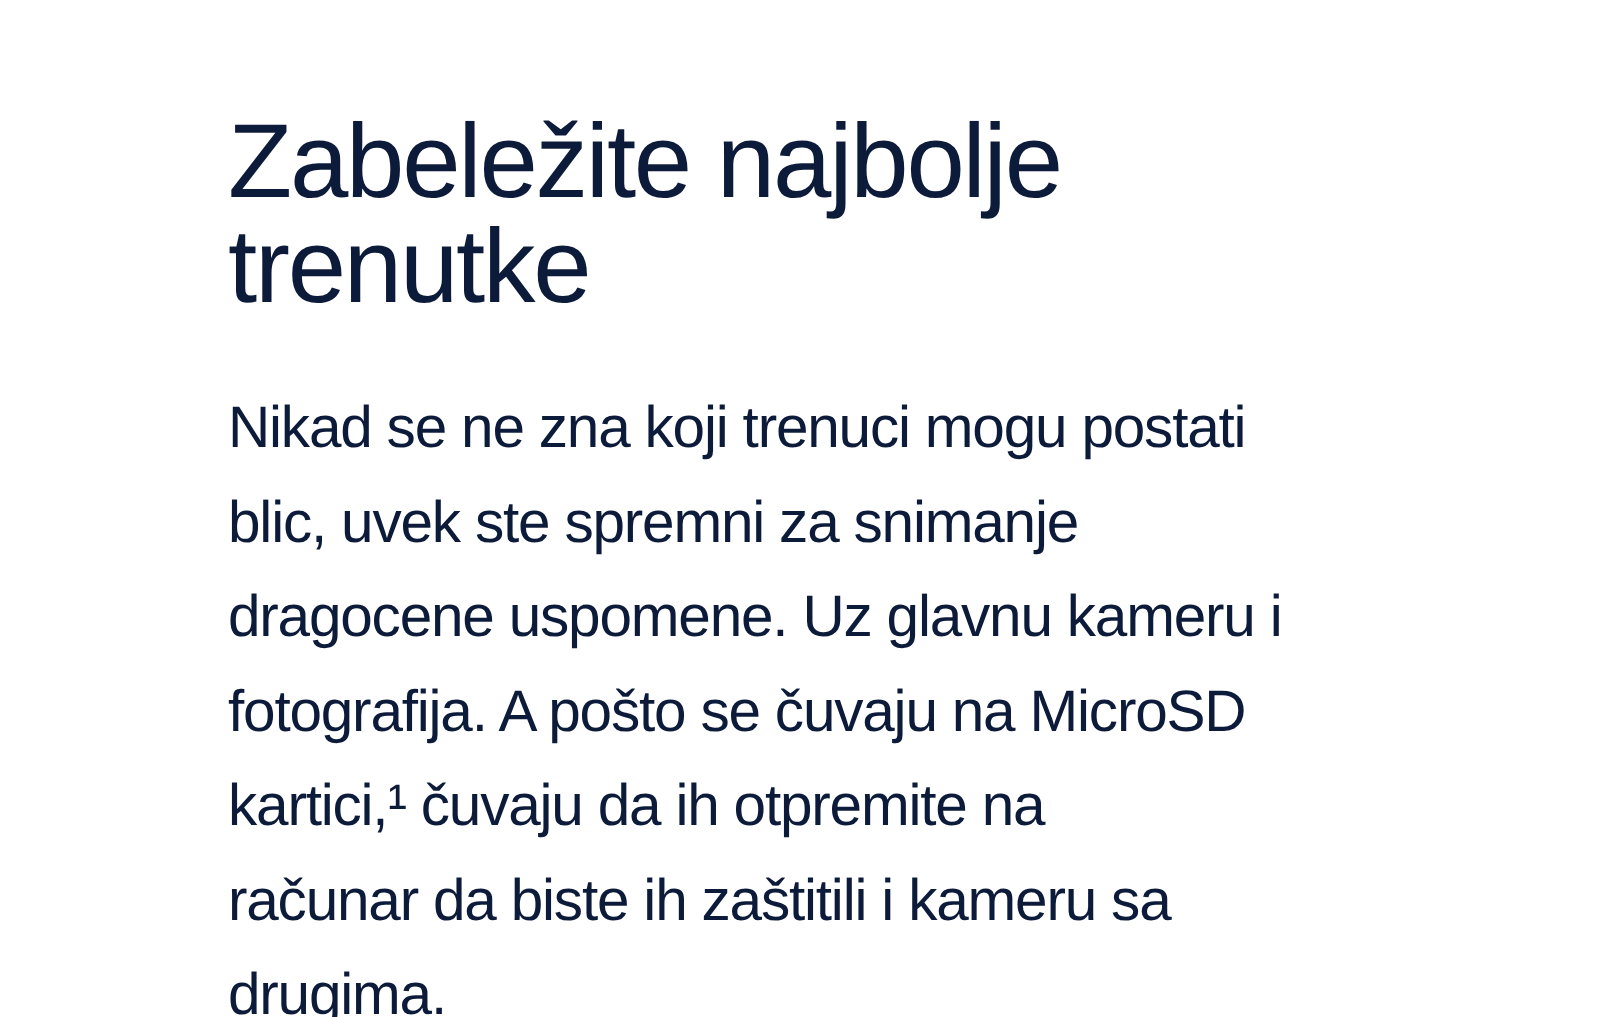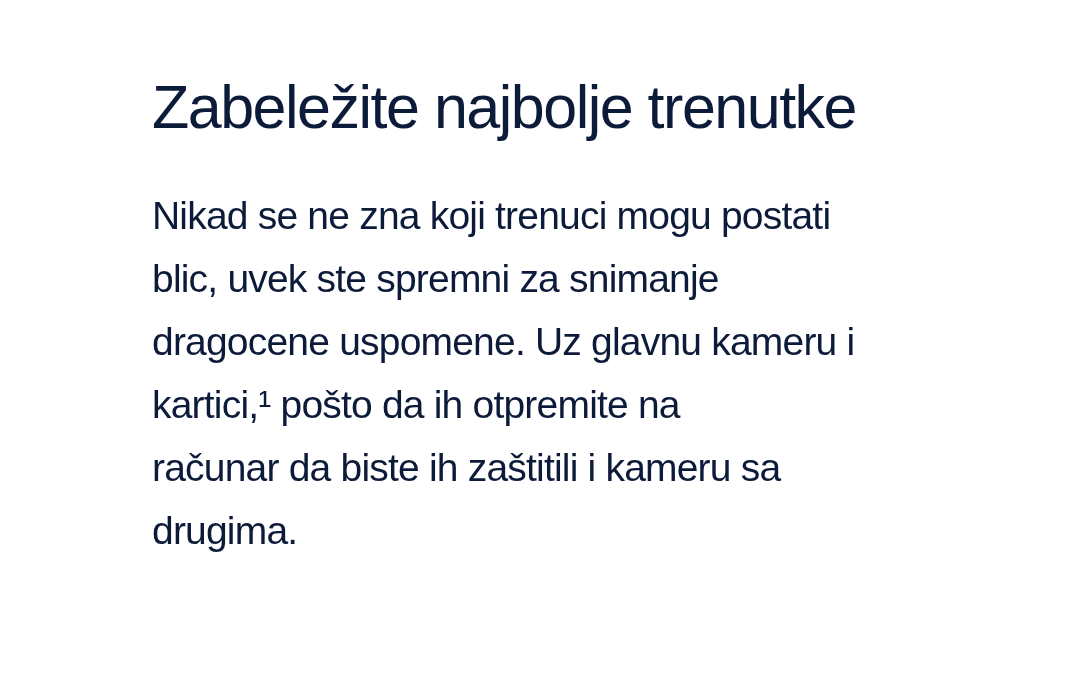--- a/index.html
+++ b/index.html
@@ -16,21 +16,21 @@
     font-family: "Liberation Sans", sans-serif;
   }
   .content-section {
     position: absolute;
     left: 152px;
     top: 72px;
     width: 800px;
   }
   .headline {
     margin: 0 0 42px 0;
-    font-size: 61px;
+    font-size: 70px;
     line-height: 70px;
     font-weight: 400;
     letter-spacing: -1.5px;
     color: #0d1b3a;
   }
   .paragraph {
     font-size: 39px;
     line-height: 63px;
     font-weight: 400;
     letter-spacing: -0.8px;
@@ -42,17 +42,18 @@
 </style>
 </head>
 <body>
 
 <div class="content-section">
   <h1 class="headline">Zabeležite najbolje trenutke</h1>
   <div class="paragraph">
     <div class="line">Nikad se ne zna koji trenuci mogu postati</div>
     <div class="line">blic, uvek ste spremni za snimanje</div>
     <div class="line">dragocene uspomene. Uz glavnu kameru i</div>
-    <div class="line">kartici,¹ pošto da ih otpremite na</div>
+    <div class="line">fotografija. A pošto se čuvaju na MicroSD</div>
+    <div class="line">kartici,¹ čuvaju da ih otpremite na</div>
     <div class="line">računar da biste ih zaštitili i kameru sa</div>
     <div class="line">drugima.</div>
   </div>
 </div>
 
 </body></html>

